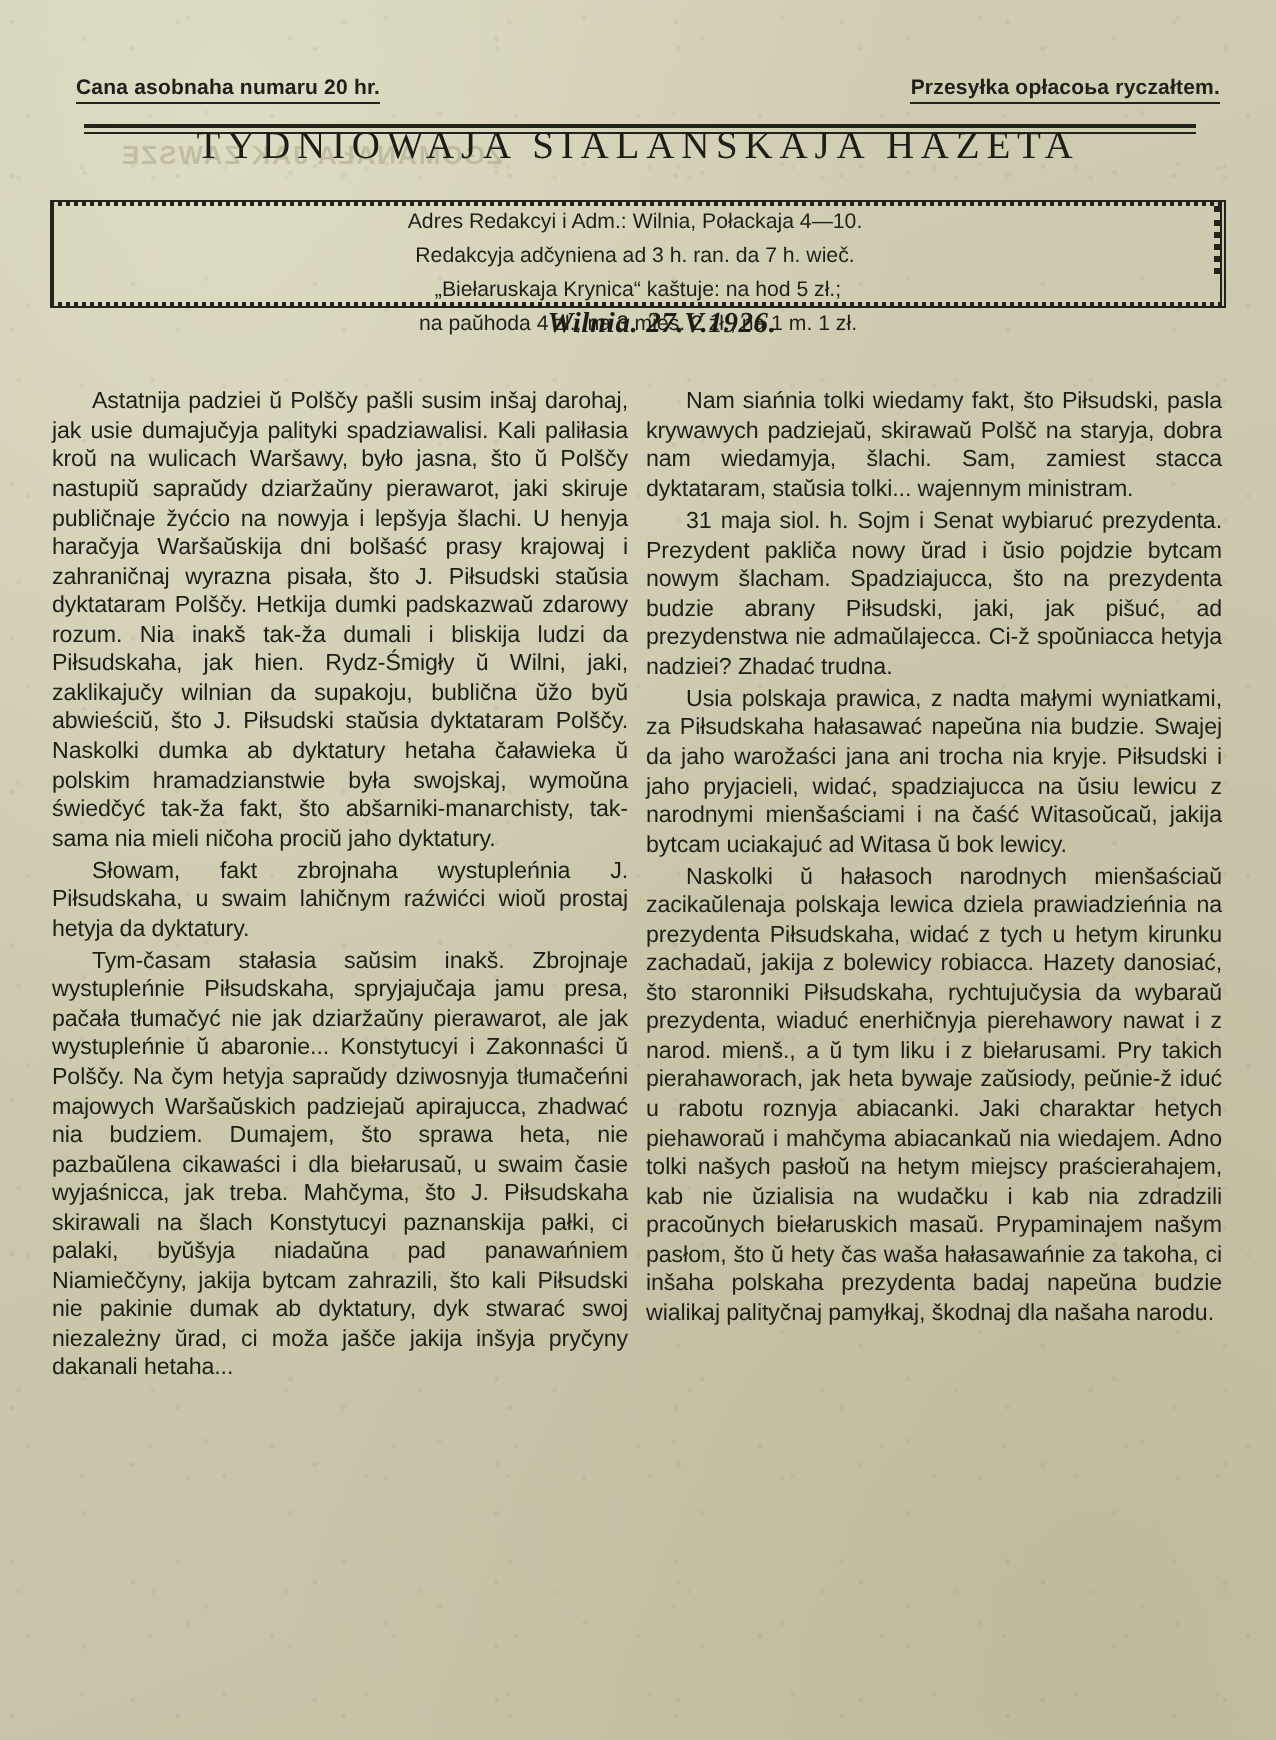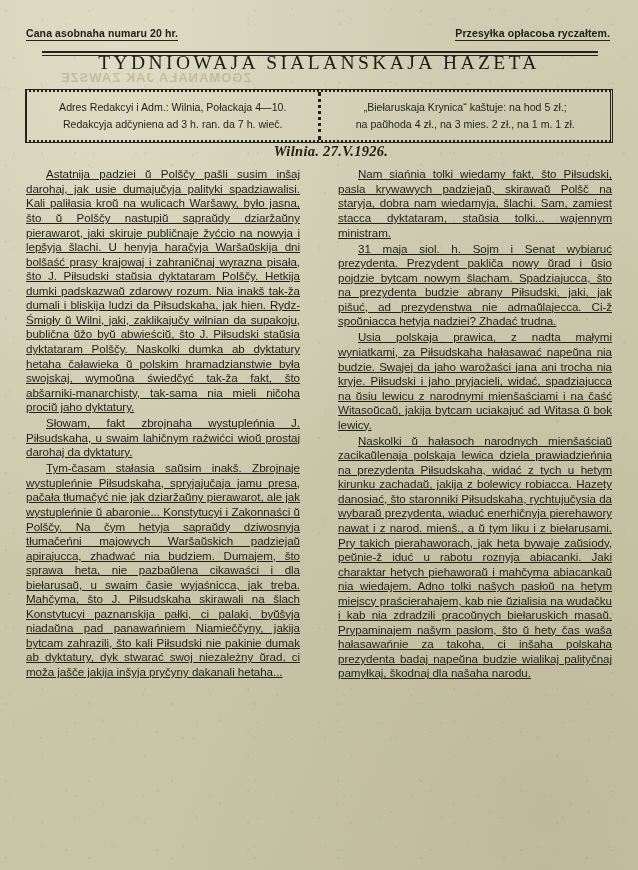--- a/index.html
+++ b/index.html
@@ -56,25 +56,26 @@
     letter-spacing: 1px;
     white-space: nowrap;
   }
 
   
   #toprail {
     position: relative;
     display: flex;
     justify-content: space-between;
     align-items: baseline;
-    padding-top: 27px;
+    padding-top: 38px;
     font-family: "Liberation Sans", sans-serif;
     font-size: 10.5px;
     font-weight: 700;
     letter-spacing: .1px;
+    margin-left: 12px;
   }
   #toprail span {
     border-bottom: 1.5px solid #23231c;
     padding-bottom: 1px;
   }
   .rail-left  { margin-left: 4px; }
   .rail-right { margin-right: 6px; }
 
   
   #issueline {
@@ -161,20 +162,21 @@
 
   
   #infobox {
     position: relative;
     margin: 15px 3px 0 3px;
     height: 48px;
     display: flex;
     border: 3px solid transparent;
     border-image: repeating-linear-gradient(90deg, #23231c 0 2px, transparent 2px 4px) 3;
     box-shadow: inset 0 0 0 0 transparent;
+    flex-direction: column;
   }
   #infobox::before {
     content: "";
     position: absolute;
     inset: -3px;
     border: 1px solid #23231c;
     pointer-events: none;
   }
   .ibcell {
     flex: 1;
@@ -199,24 +201,23 @@
     font-size: 14.5px;
     letter-spacing: .3px;
     padding-left: 24px;
     color: #1d1d16;
   }
 
   
   #columns {
     position: relative;
     display: flex;
-    margin-top: 7px;
-    gap: 38px;
+    margin-top: 23px;
+    gap: 9px;
     padding: 0 4px;
-    text-decoration: underline;
   }
   .col {
     width: 288px;
     font-family: "Liberation Sans", sans-serif;
     font-size: 11.6px;
     line-height: 14.55px;
     text-align: justify;
     text-justify: inter-word;
     hyphens: manual;
     color: #1e1e17;
@@ -254,21 +255,21 @@
       <div>„Biełaruskaja Krynica“ kaštuje: na hod 5 zł.;</div>
       <div>na paŭhoda 4 zł., na 3 mies. 2 zł., na 1 m. 1 zł.</div>
     </div>
   </div>
 
   <div id="dateline">Wilnia. 27.V.1926.</div>
 
   <div id="columns">
     <div class="col">
       <p>Astatnija padziei ŭ Polščy pašli susim inšaj darohaj, jak usie dumajučyja palityki spadziawalisi. Kali paliłasia kroŭ na wulicach Waršawy, było jasna, što ŭ Polščy nastupiŭ sapraŭdy dziaržaŭny pierawarot, jaki skiruje publičnaje žyćcio na nowyja i lepšyja šlachi. U henyja haračyja Waršaŭskija dni bolšaść prasy krajowaj i zahraničnaj wyrazna pisała, što J. Piłsudski staŭsia dyktataram Polščy. Hetkija dumki padskazwaŭ zdarowy rozum. Nia inakš tak-ža dumali i bliskija ludzi da Piłsudskaha, jak hien. Rydz-Śmigły ŭ Wilni, jaki, zaklikajučy wilnian da supakoju, bublična ŭžo byŭ abwieściŭ, što J. Piłsudski staŭsia dyktataram Polščy. Naskolki dumka ab dyktatury hetaha čaławieka ŭ polskim hramadzianstwie była swojskaj, wymoŭna świedčyć tak-ža fakt, što abšarniki-manarchisty, tak-sama nia mieli ničoha prociŭ jaho dyktatury.</p>
-      <p>Słowam, fakt zbrojnaha wystupleńnia J. Piłsudskaha, u swaim lahičnym raźwićci wioŭ prostaj darohaj da dyktatury.</p>
+      <p>Słowam, fakt zbrojnaha wystupleńnia J. Piłsudskaha, u swaim lahičnym raźwićci wioŭ prostaj hetyja da dyktatury.</p>
       <p>Tym-časam stałasia saŭsim inakš. Zbrojnaje wystupleńnie Piłsudskaha, spryjajučaja jamu presa, pačała tłumačyć nie jak dziaržaŭny pierawarot, ale jak wystupleńnie ŭ abaronie... Konstytucyi i Zakonnaści ŭ Polščy. Na čym hetyja sapraŭdy dziwosnyja tłumačeńni majowych Waršaŭskich padziejaŭ apirajucca, zhadwać nia budziem. Dumajem, što sprawa heta, nie pazbaŭlena cikawaści i dla biełarusaŭ, u swaim časie wyjaśnicca, jak treba. Mahčyma, što J. Piłsudskaha skirawali na šlach Konstytucyi paznanskija pałki, ci palaki, byŭšyja niadaŭna pad panawańniem Niamieččyny, jakija bytcam zahrazili, što kali Piłsudski nie pakinie dumak ab dyktatury, dyk stwarać swoj niezależny ŭrad, ci moža jašče jakija inšyja pryčyny dakanali hetaha...</p>
     </div>
     <div class="col">
       <p>Nam siańnia tolki wiedamy fakt, što Piłsudski, pasla krywawych padziejaŭ, skirawaŭ Polšč na staryja, dobra nam wiedamyja, šlachi. Sam, zamiest stacca dyktataram, staŭsia tolki... wajennym ministram.</p>
       <p>31 maja siol. h. Sojm i Senat wybiaruć prezydenta. Prezydent pakliča nowy ŭrad i ŭsio pojdzie bytcam nowym šlacham. Spadziajucca, što na prezydenta budzie abrany Piłsudski, jaki, jak pišuć, ad prezydenstwa nie admaŭlajecca. Ci-ž spoŭniacca hetyja nadziei? Zhadać trudna.</p>
       <p>Usia polskaja prawica, z nadta małymi wyniatkami, za Piłsudskaha hałasawać napeŭna nia budzie. Swajej da jaho warožaści jana ani trocha nia kryje. Piłsudski i jaho pryjacieli, widać, spadziajucca na ŭsiu lewicu z narodnymi mienšaściami i na čaść Witasoŭcaŭ, jakija bytcam uciakajuć ad Witasa ŭ bok lewicy.</p>
       <p>Naskolki ŭ hałasoch narodnych mienšaściaŭ zacikaŭlenaja polskaja lewica dziela prawiadzieńnia na prezydenta Piłsudskaha, widać z tych u hetym kirunku zachadaŭ, jakija z bolewicy robiacca. Hazety danosiać, što staronniki Piłsudskaha, rychtujučysia da wybaraŭ prezydenta, wiaduć enerhičnyja pierehawory nawat i z narod. mienš., a ŭ tym liku i z biełarusami. Pry takich pierahaworach, jak heta bywaje zaŭsiody, peŭnie-ž iduć u rabotu roznyja abiacanki. Jaki charaktar hetych piehaworaŭ i mahčyma abiacankaŭ nia wiedajem. Adno tolki našych pasłoŭ na hetym miejscy praścierahajem, kab nie ŭzialisia na wudačku i kab nia zdradzili pracoŭnych biełaruskich masaŭ. Prypaminajem našym pasłom, što ŭ hety čas waša hałasawańnie za takoha, ci inšaha polskaha prezydenta badaj napeŭna budzie wialikaj palityčnaj pamyłkaj, škodnaj dla našaha narodu.</p>
     </div>
   </div>
 

